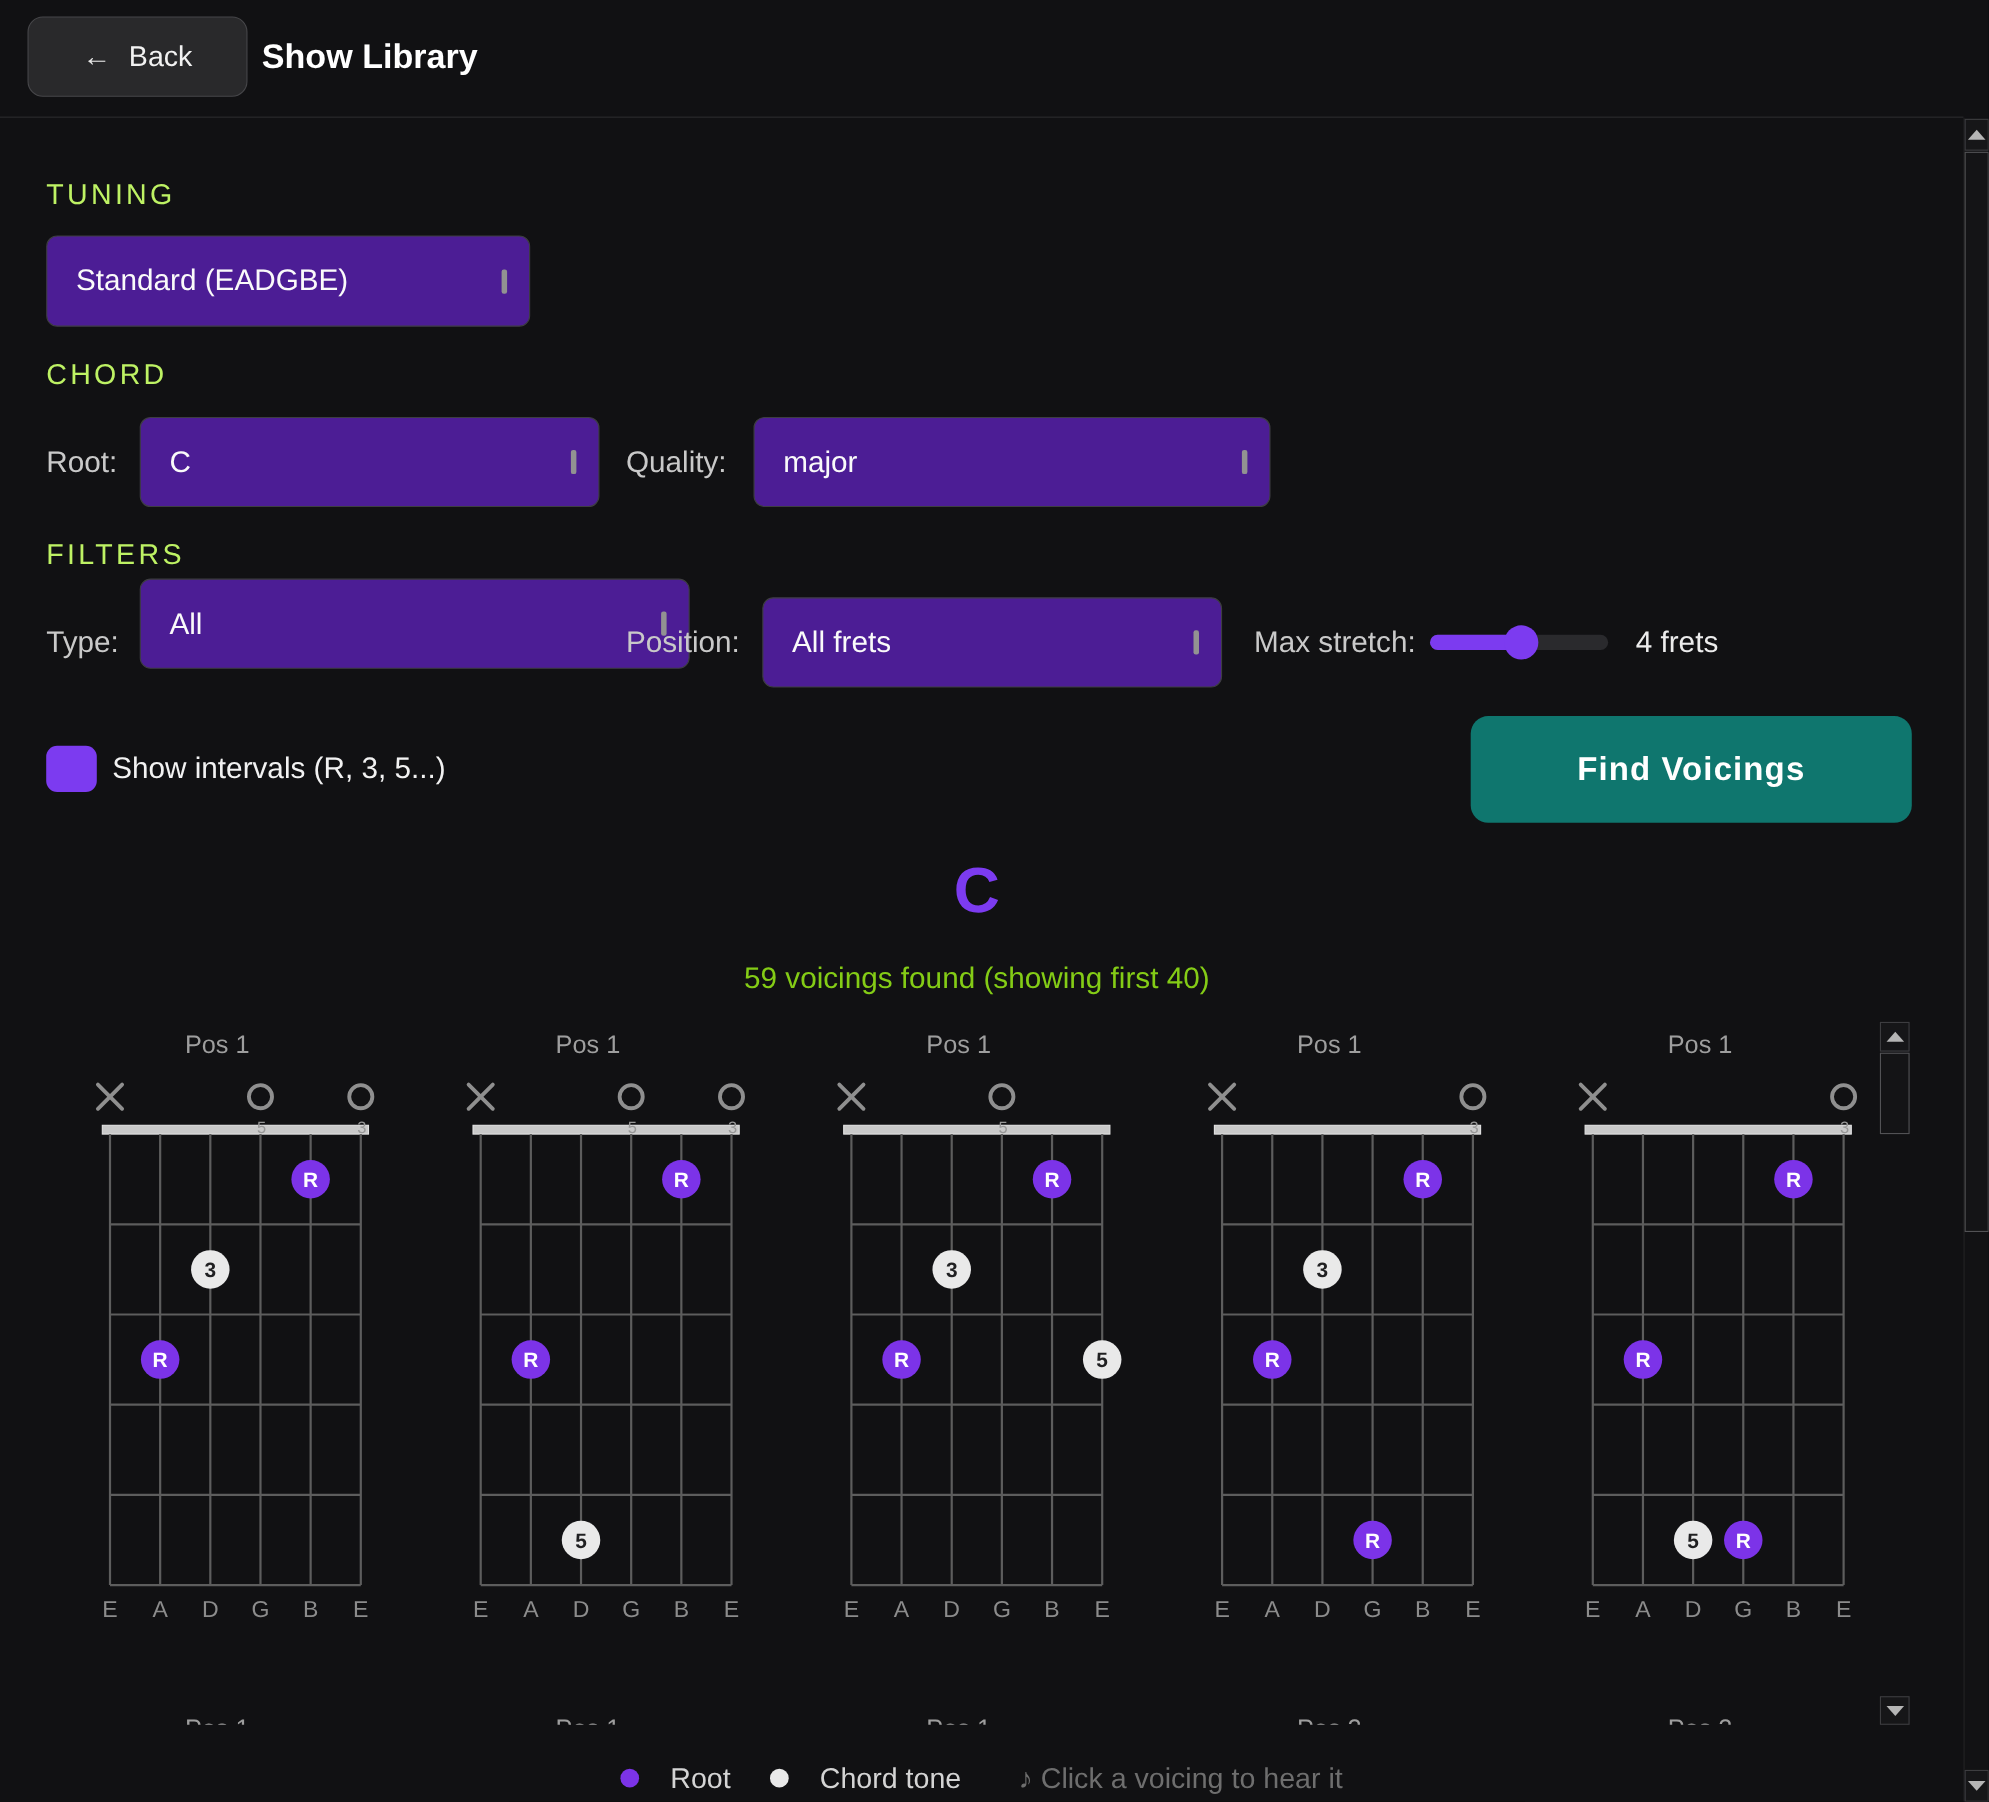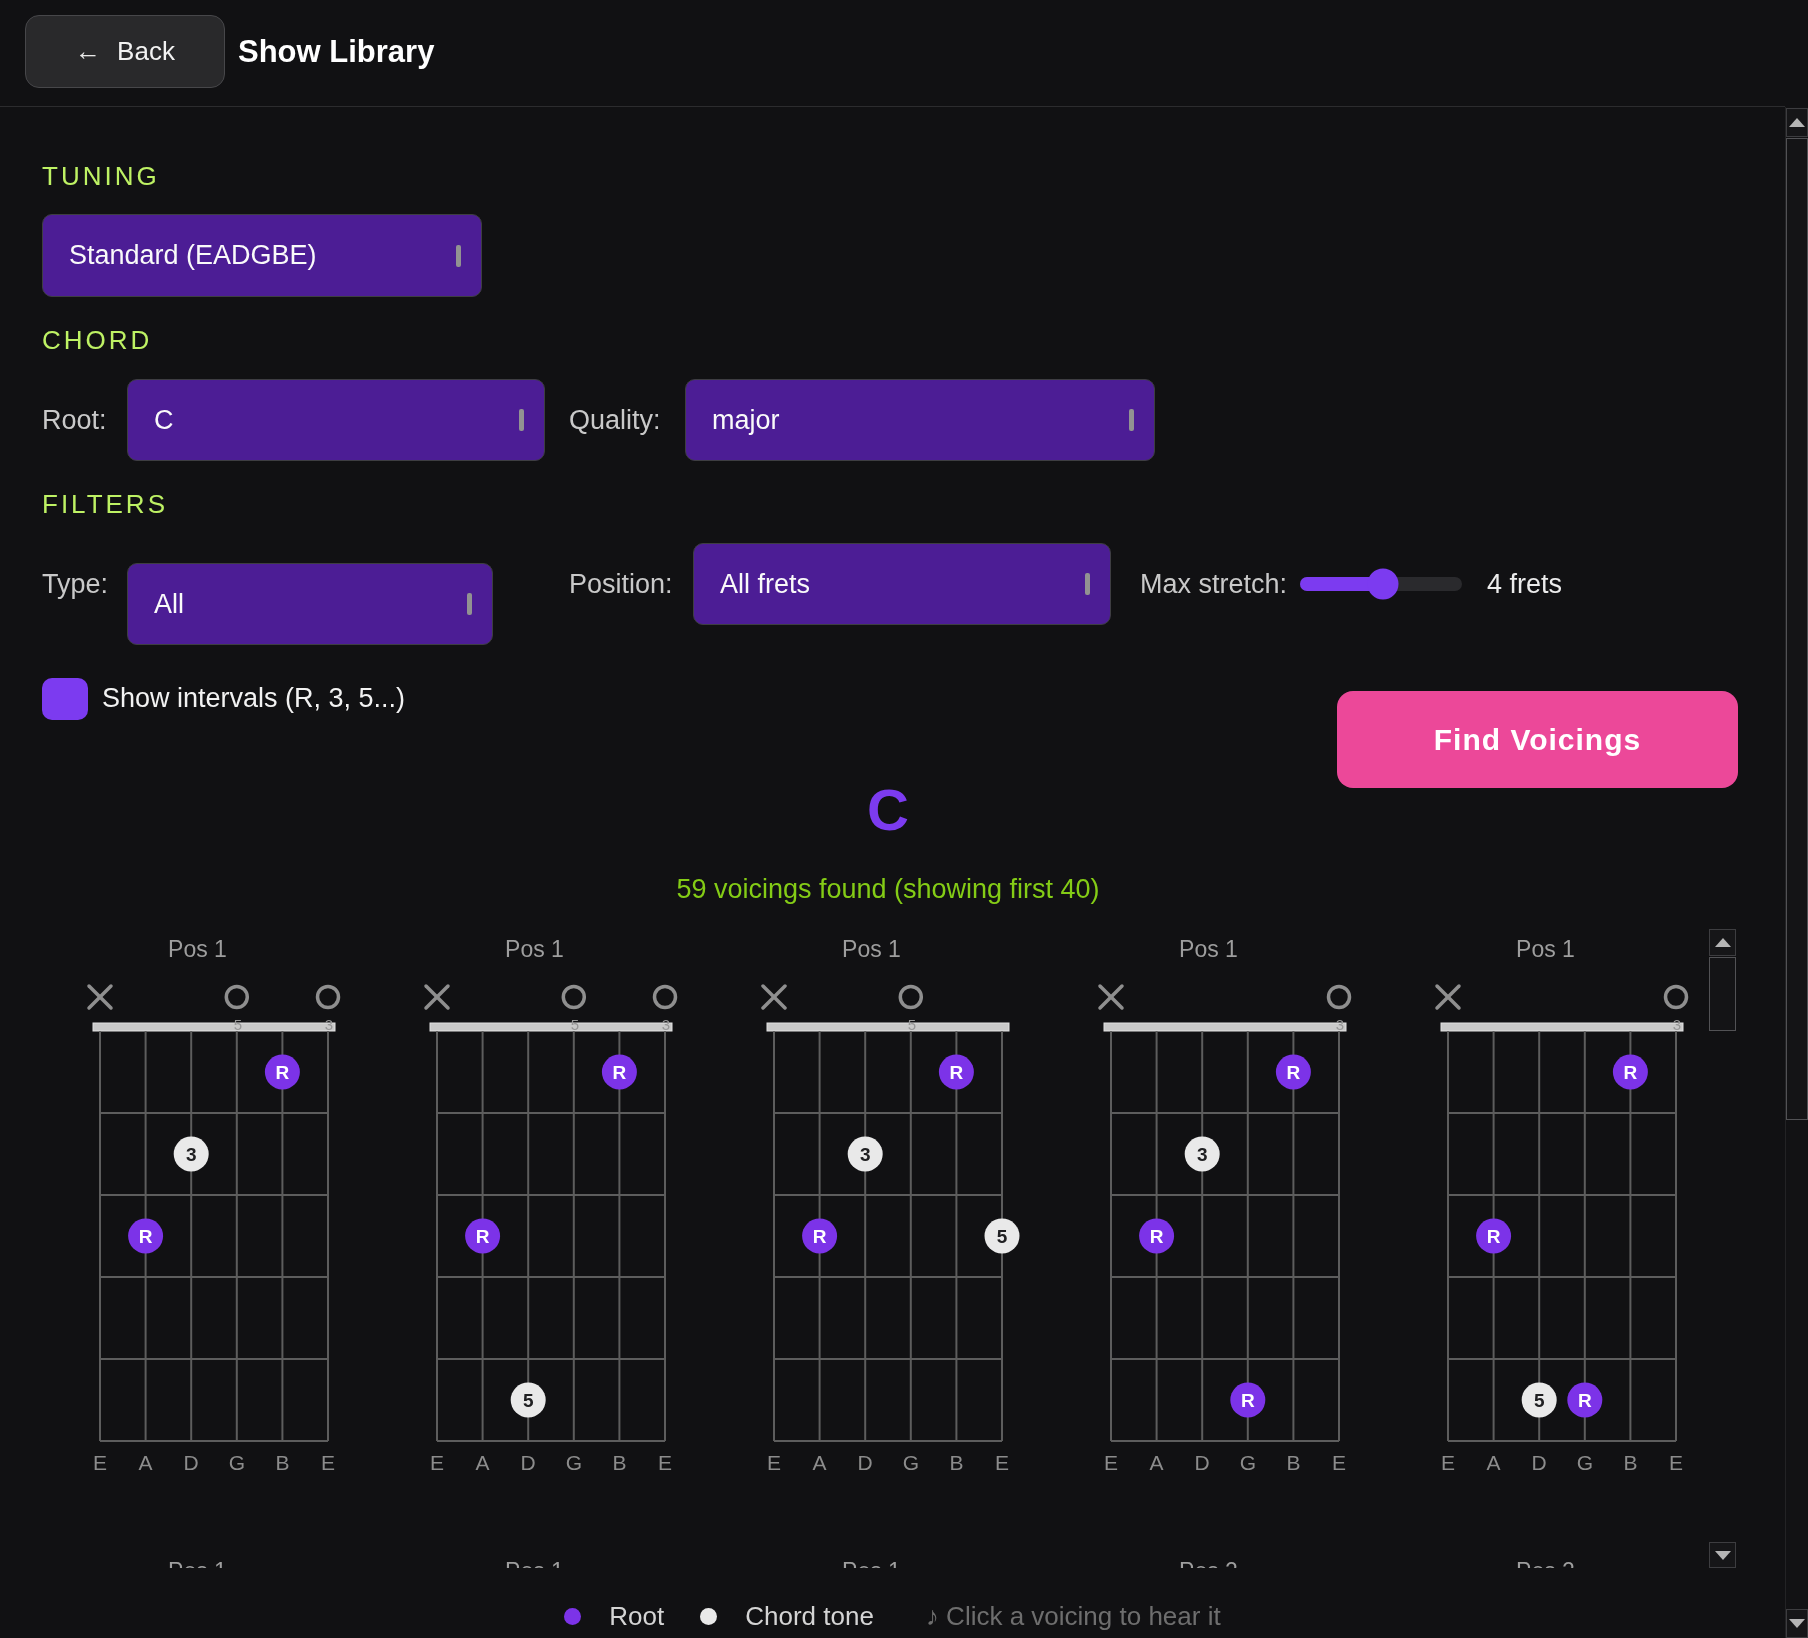--- a/index.html
+++ b/index.html
@@ -19,21 +19,21 @@
   #lbl-filters{left:42px;top:489px;}
   
   .sel{position:absolute;background:#4c1d95;border:1px solid #3e3e42;border-radius:10px;
     box-sizing:border-box;display:flex;align-items:center;padding-left:26px;font-size:27px;
     font-weight:300;color:#fafafa;cursor:pointer;}
   .sel::after{content:"";position:absolute;right:20px;top:50%;transform:translateY(-50%);
     width:5px;height:22px;border-radius:2px;background:#929292;}
   #tuning-select{left:42px;top:214px;width:440px;height:83px;}
   #root-select{left:127px;top:379px;width:418px;height:82px;}
   #quality-select{left:685px;top:379px;width:470px;height:82px;}
-  #type-select{left:127px;top:563px;width:366px;height:82px;}
+  #type-select{left:127px;top:526px;width:500px;height:82px;}
   #position-select{left:693px;top:543px;width:418px;height:82px;}
   
   .fld{position:absolute;font-size:27px;font-weight:300;color:#c9c9c9;display:flex;align-items:center;height:82px;}
   #lbl-root{left:42px;top:379px;}
   #lbl-quality{left:569px;top:379px;}
   #lbl-type{left:42px;top:543px;}
   #lbl-position{left:569px;top:543px;}
   #lbl-stretch{left:1140px;top:543px;}
   #stretch-value{left:1487px;top:543px;color:#ececec;}
   
@@ -131,21 +131,21 @@
   <div id="slider-wrap">
     <div id="slider-track">
       <div id="slider-fill" style="background: rgb(124, 59, 240); width: 83px;"></div>
       <div id="slider-thumb" style="background: rgb(124, 59, 240); left: 83px;"></div>
     </div>
   </div>
   <div id="stretch-value" class="fld">4 frets</div>
 
   <div id="intervals-checkbox" style="background: rgb(124, 59, 240);"></div>
   <div id="intervals-label">Show intervals (R, 3, 5...)</div>
-  <button id="find-btn" style="background: #ec4899; margin-top: 40px;">Find Voicings</button>
+  <button id="find-btn" style="background: #0f766e;">Find Voicings</button>
 
   <div id="chord-name" style="color: rgb(124, 59, 240);">C</div>
   <div id="summary">59 voicings found (showing first 40)</div>
 
   <div id="results-viewport">
     <div id="voicings-grid">
         <div class="vcell">
           <div class="vpos">Pos 1</div>
           <svg width="300" height="510" viewBox="0 0 300 510">
             <line x1="25" y1="12" x2="47" y2="34" stroke="#8f8f8f" stroke-width="3.5" stroke-linecap="round"></line>

